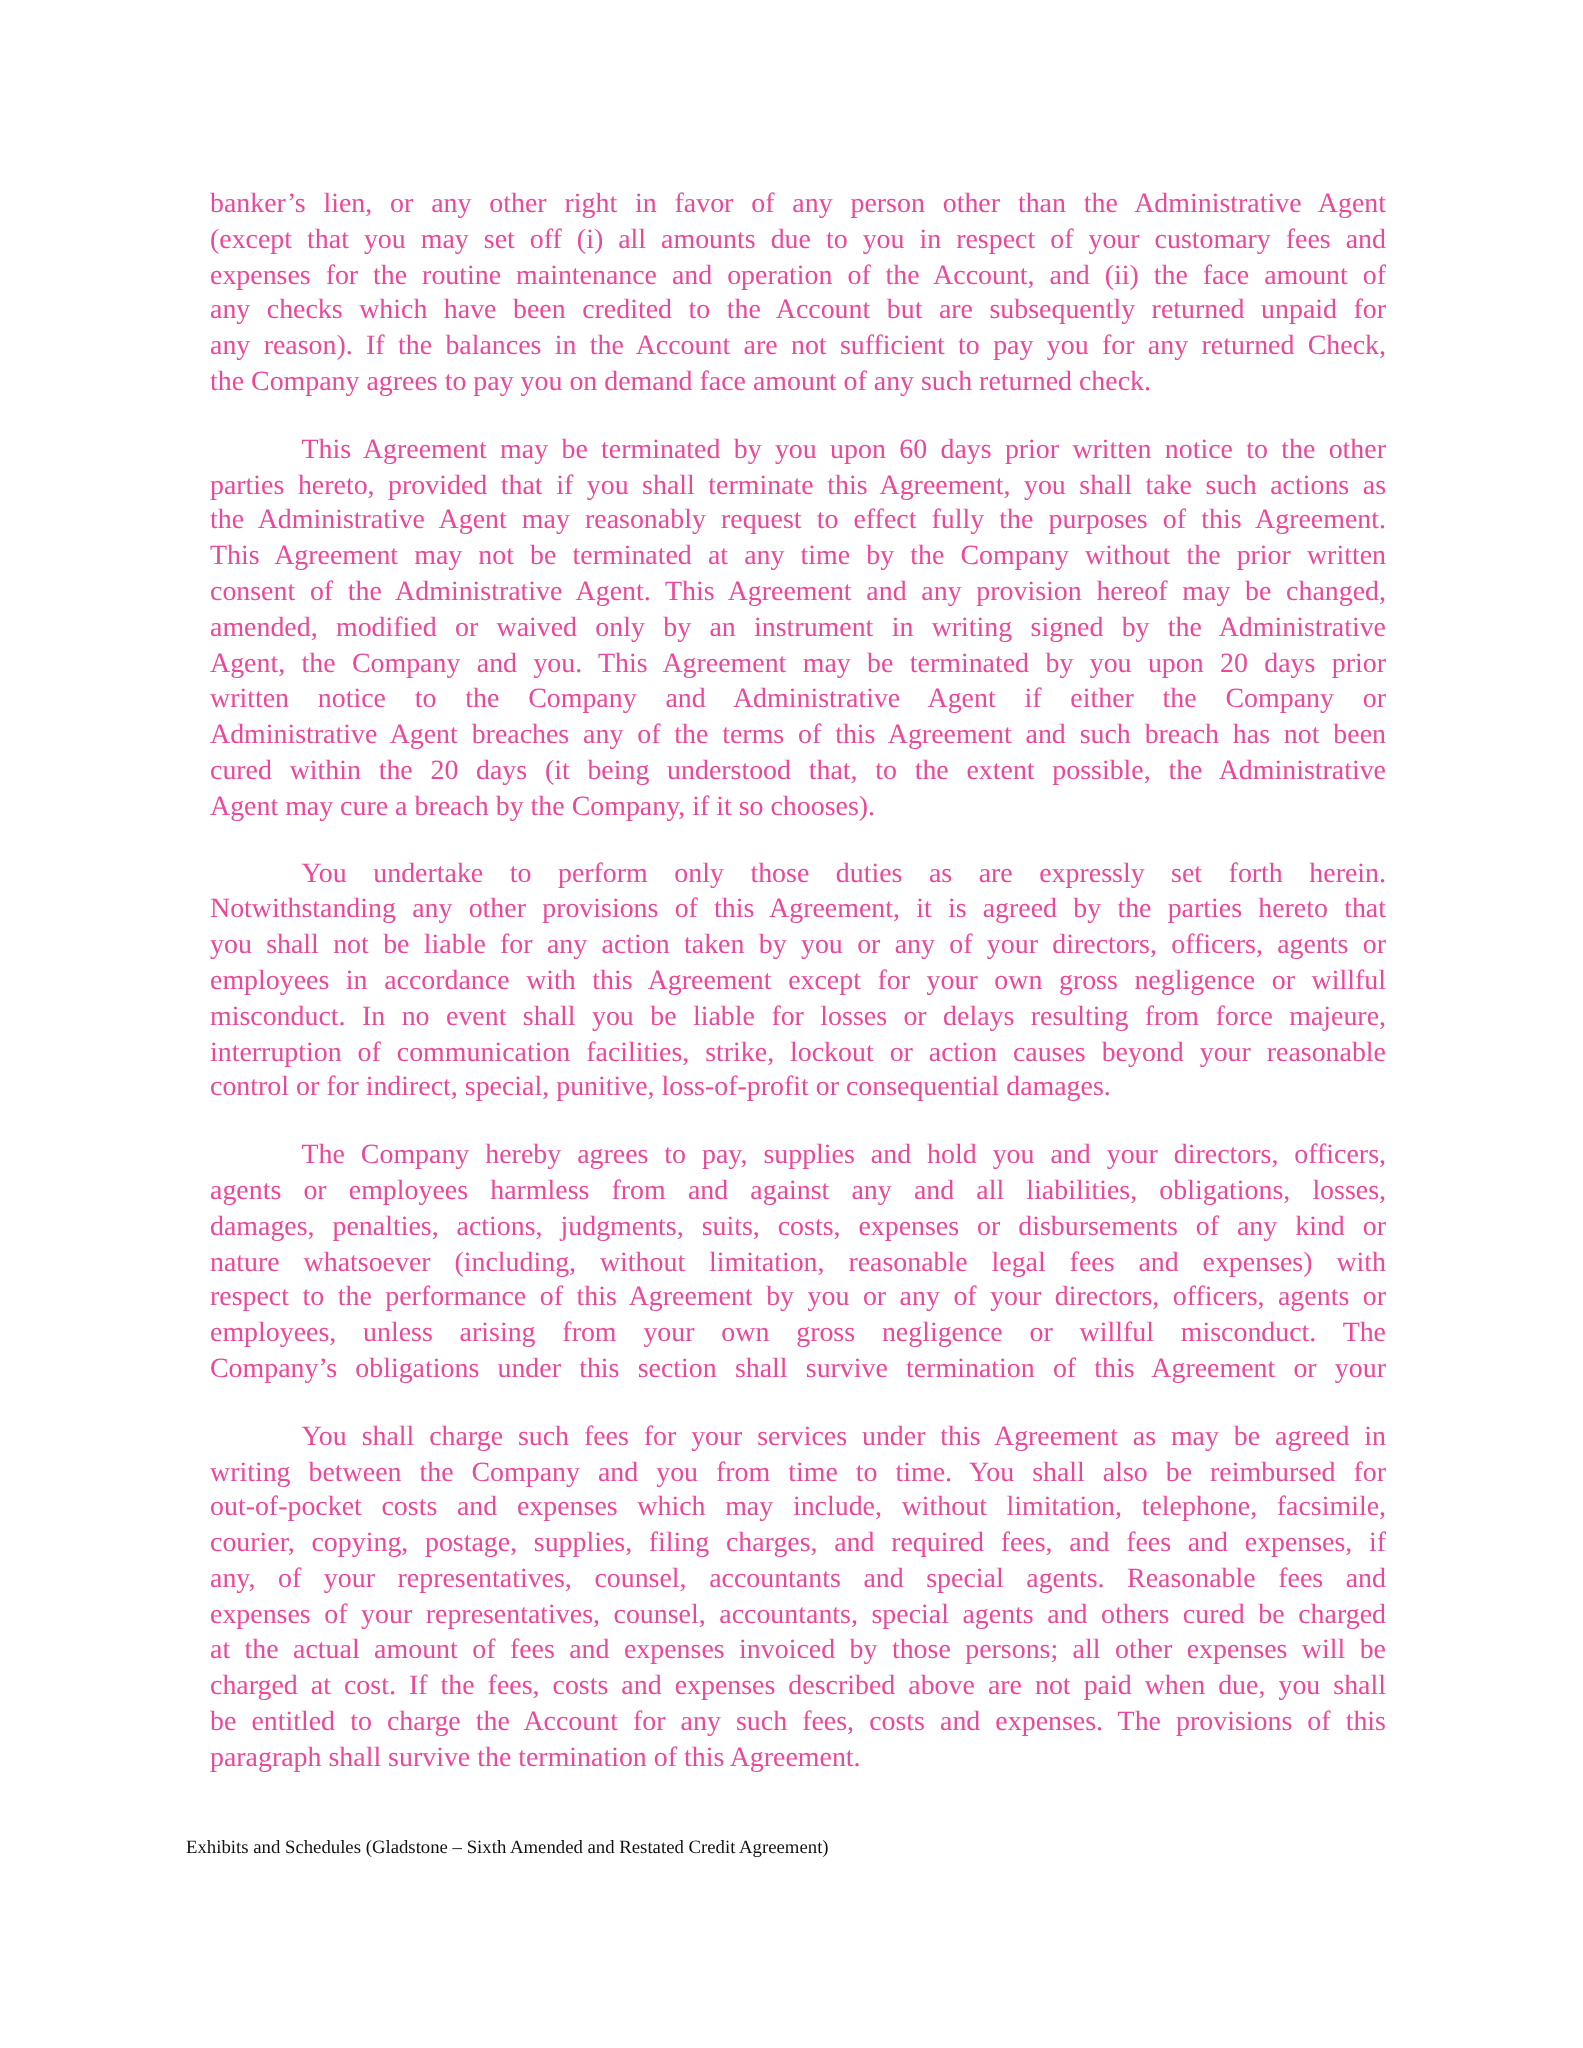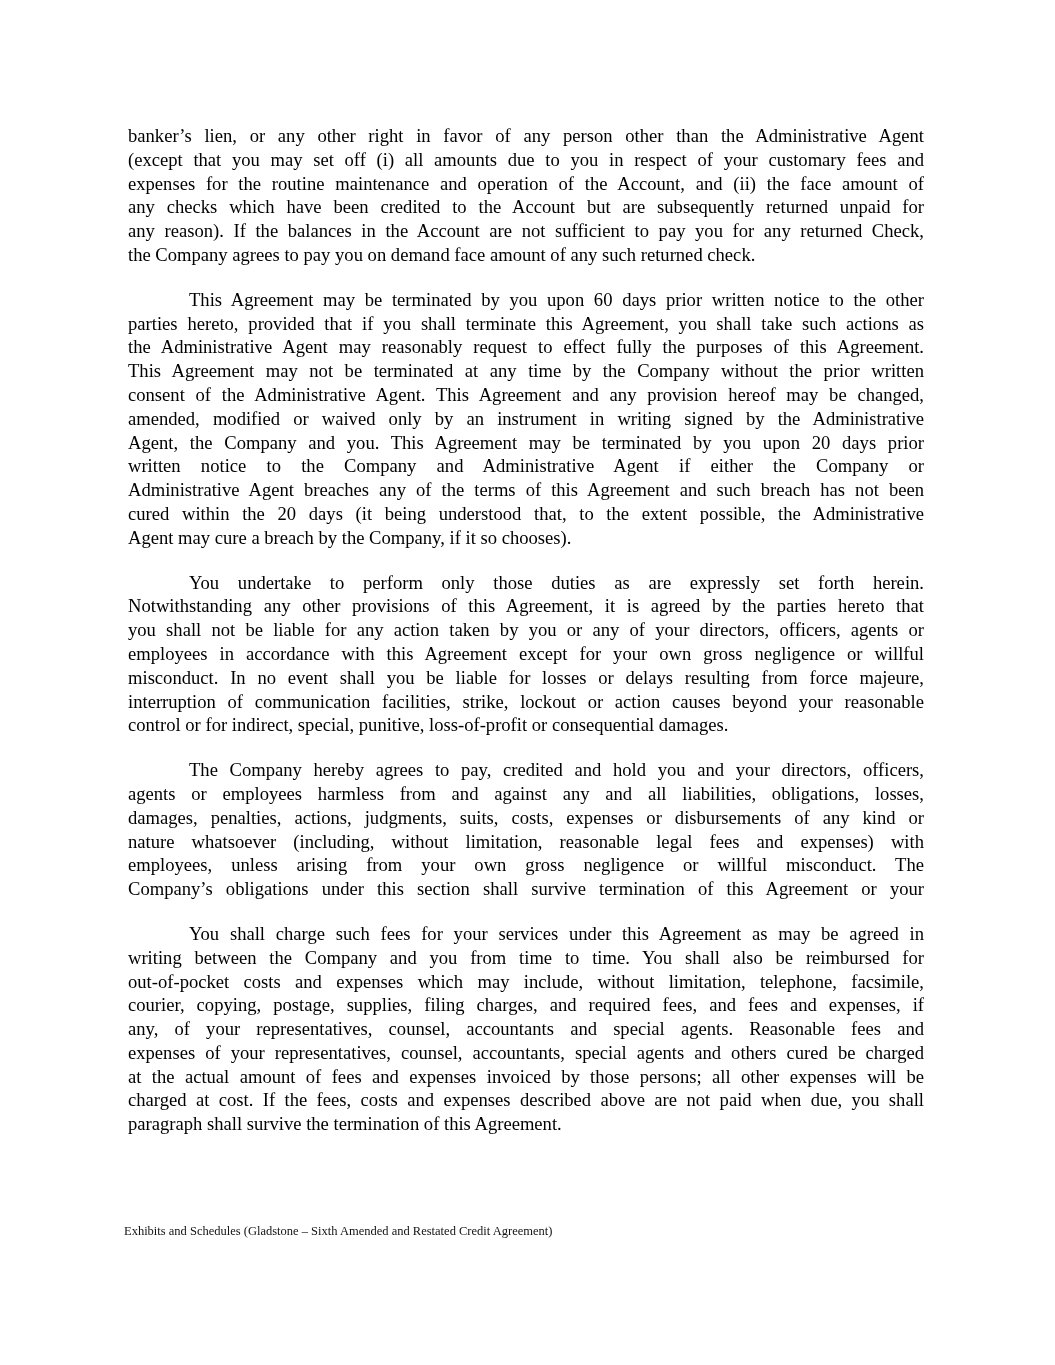--- a/index.html
+++ b/index.html
@@ -1,18 +1,18 @@
 <!DOCTYPE html>
 <html><head>
 <meta charset="utf-8">
 <style>
   html, body { margin:0; padding:0; background:#ffffff; }
   body { width:1055px; height:1365px; position:relative; overflow:hidden; }
   .page { position:absolute; left:124px; top:124px; width:800px; }
-  .para { font-family:"Liberation Serif", serif; font-size:18.6px; line-height:23.8px; color:#000000; text-align:justify; margin:0 0 21px 4px; }
+  .para { font-family:"Liberation Serif", serif; font-size:18.6px; line-height:23.8px; color:#ec4899; text-align:justify; margin:0 0 21px 16px; }
   .para.indent { text-indent:61px; }
   .line { display:block; text-align:justify; text-align-last:justify; white-space:nowrap; }
   .line.last { text-align-last:left; }
   .footer { position:absolute; left:124px; top:1224px; font-family:"Liberation Serif", serif; font-size:12.5px; color:#111; }
 </style>
 </head>
 <body>
 
 <div class="page" id="page">
     <div class="para">
@@ -39,32 +39,34 @@
     <div class="para indent" style="text-indent: 0px;">
       <span class="line" style="padding-left: 61px;">You undertake to perform only those duties as are expressly set forth herein.</span>
       <span class="line">Notwithstanding any other provisions of this Agreement, it is agreed by the parties hereto that</span>
       <span class="line">you shall not be liable for any action taken by you or any of your directors, officers, agents or</span>
       <span class="line">employees in accordance with this Agreement except for your own gross negligence or willful</span>
       <span class="line">misconduct.  In no event shall you be liable for losses or delays resulting from force majeure,</span>
       <span class="line">interruption of communication facilities, strike, lockout or action causes beyond your reasonable</span>
       <span class="line last">control or for indirect, special, punitive, loss-of-profit or consequential damages.</span>
     </div>
     <div class="para indent" style="text-indent: 0px;">
-      <span class="line" style="padding-left: 61px;">The Company hereby agrees to pay, credited and hold you and your directors, officers,</span>
+      <span class="line" style="padding-left: 61px;">The Company hereby agrees to pay, supplies and hold you and your directors, officers,</span>
       <span class="line">agents or employees harmless from and against any and all liabilities, obligations, losses,</span>
       <span class="line">damages, penalties, actions, judgments, suits, costs, expenses or disbursements of any kind or</span>
       <span class="line">nature whatsoever (including, without limitation, reasonable legal fees and expenses) with</span>
+      <span class="line">respect to the performance of this Agreement by you or any of your directors, officers, agents or</span>
       <span class="line">employees, unless arising from your own gross negligence or willful misconduct.  The</span>
       <span class="line">Company’s obligations under this section shall survive termination of this Agreement or your</span>
     </div>
     <div class="para indent" style="text-indent: 0px;">
       <span class="line" style="padding-left: 61px;">You shall charge such fees for your services under this Agreement as may be agreed in</span>
       <span class="line">writing between the Company and you from time to time.  You shall also be reimbursed for</span>
       <span class="line">out-of-pocket costs and expenses which may include, without limitation, telephone, facsimile,</span>
       <span class="line">courier, copying, postage, supplies, filing charges, and required fees, and fees and expenses, if</span>
       <span class="line">any, of your representatives, counsel, accountants and special agents.  Reasonable fees and</span>
       <span class="line">expenses of your representatives, counsel, accountants, special agents and others cured be charged</span>
       <span class="line">at the actual amount of fees and expenses invoiced by those persons; all other expenses will be</span>
       <span class="line">charged at cost.  If the fees, costs and expenses described above are not paid when due, you shall</span>
+      <span class="line">be entitled to charge the Account for any such fees, costs and expenses.  The provisions of this</span>
       <span class="line last">paragraph shall survive the termination of this Agreement.</span>
     </div>
   </div>
 <div class="footer">Exhibits and Schedules (Gladstone – Sixth Amended and Restated Credit Agreement)</div>
 
 </body></html>

